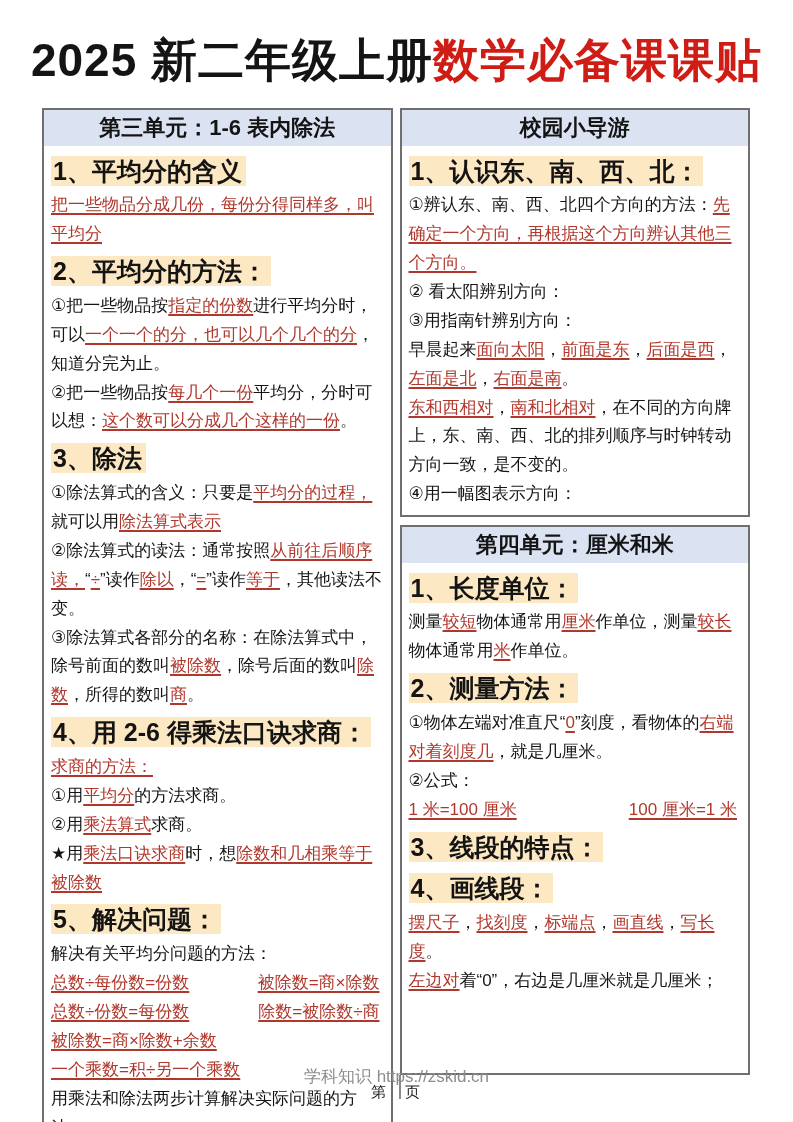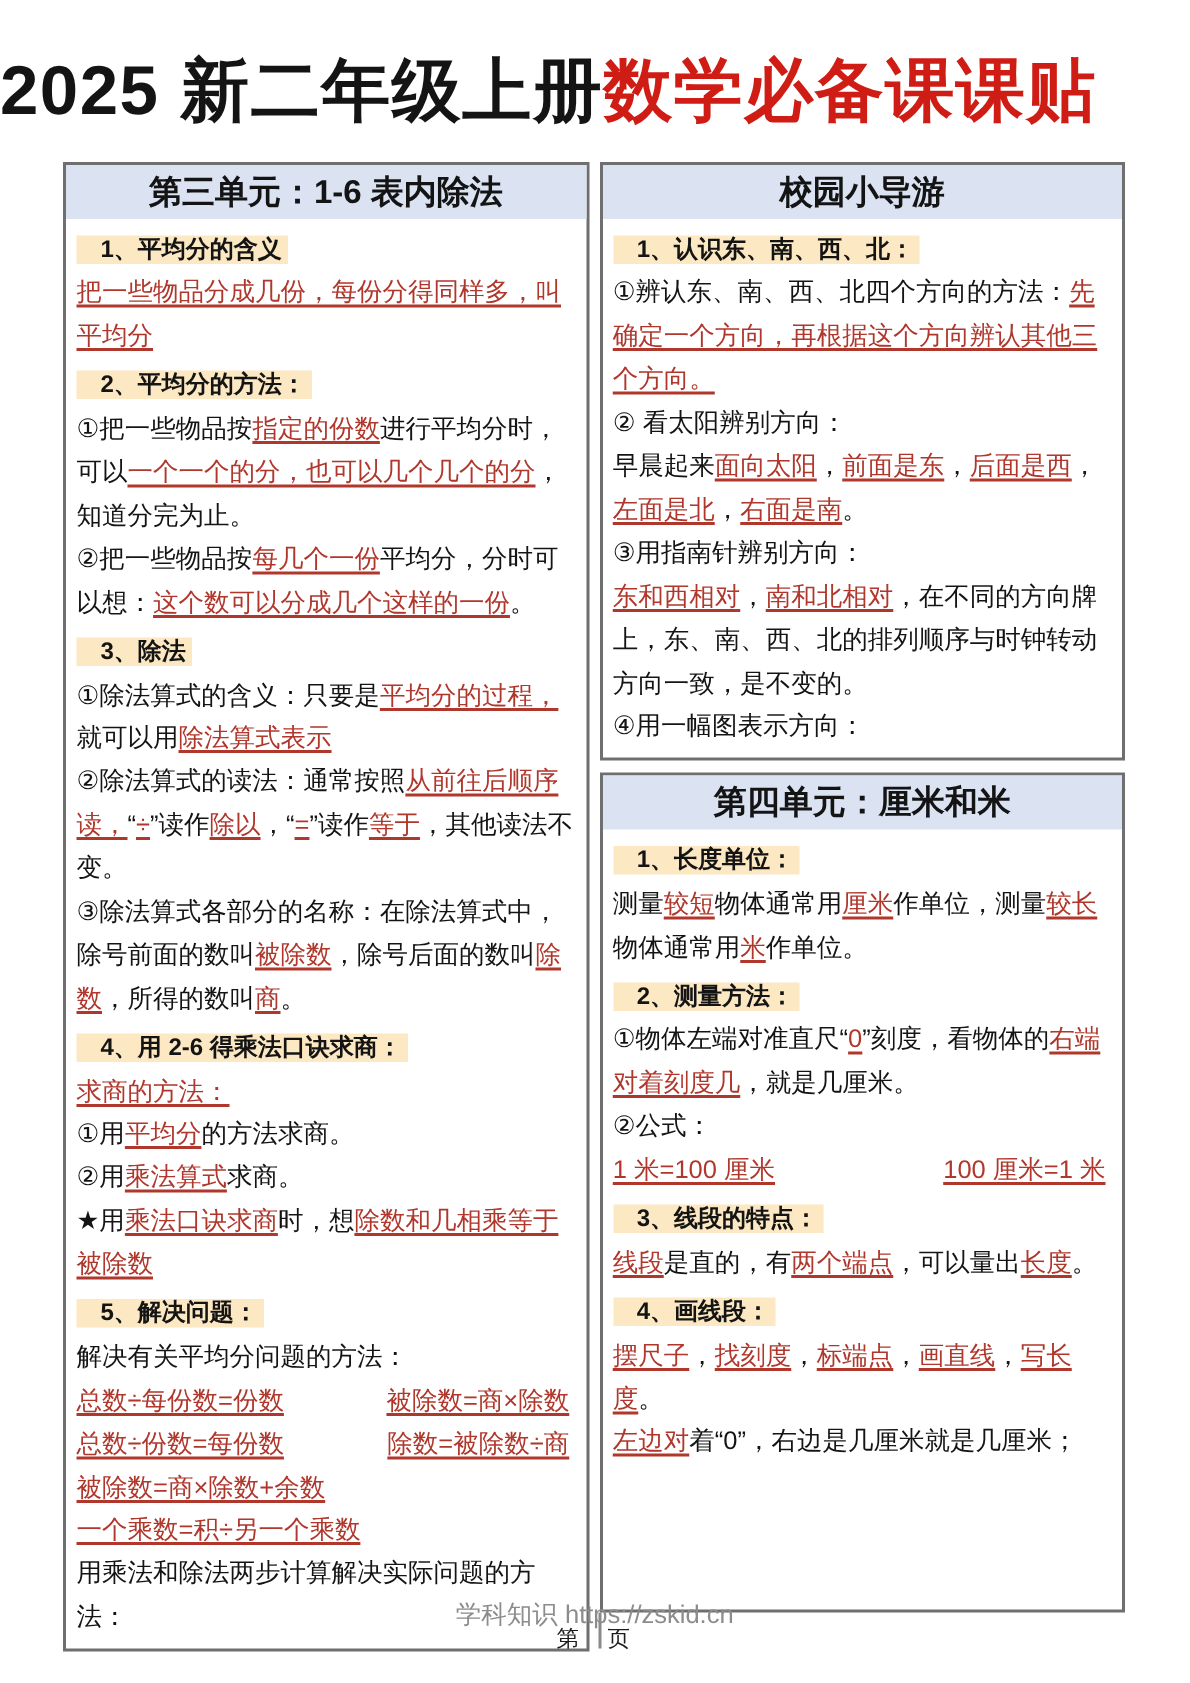--- a/index.html
+++ b/index.html
@@ -13,40 +13,40 @@
   }
   *{box-sizing:border-box;}
   html,body{margin:0;padding:0;}
   body{
     width:793px;height:1122px;background:#ffffff;position:relative;
     font-family:"Liberation Sans","DejaVu Sans",sans-serif;color:var(--ink);
     overflow:hidden;
   }
   .title{
     position:absolute;top:30px;left:0;width:100%;
-    text-align:left;font-size:46px;font-weight:bold;letter-spacing:1px;
+    text-align:center;font-size:46px;font-weight:bold;letter-spacing:1px;
     white-space:nowrap;margin:0;
   }
   .t-red{color:var(--title-red);}
   .notes-table{
     position:absolute;left:42px;top:108px;width:708px;height:967px;
     display:flex;gap:7px;
   }
   .col{flex:1 1 0;display:flex;flex-direction:column;gap:8px;min-width:0;}
   .box{border:2px solid var(--border);background:#fff;display:flex;flex-direction:column;}
   .box.fill{flex:1 1 auto;}
   .box-header{
     background:var(--header-bg);text-align:center;
     font-size:22px;font-weight:bold;padding:4px 0 3px;line-height:1.3;
   }
   .box-body{padding:3px 7px 6px;font-size:17px;line-height:1.7;}
   .block-h{margin:3px 0 1px;}
   .hl{
-    background:var(--hl-bg);font-size:16px;font-weight:bold;
-    padding:1px 4px 1px 16px;line-height:1.55;
+    background:var(--hl-bg);font-size:25px;font-weight:bold;
+    padding:1px 4px 1px 2px;line-height:1.55;
   }
   .block-p{margin:0;}
   .block-cols{display:flex;justify-content:space-between;padding-right:4px;}
   .r{
     color:var(--red);
     text-decoration:underline;
     text-decoration-color:var(--red);
     text-decoration-thickness:1.5px;
     text-underline-offset:3px;
   }
@@ -104,40 +104,39 @@
         </div>
       </div>
     </div>
   <div class="col" id="col-right">
       <div class="box">
         <div class="box-header">校园小导游</div>
         <div class="box-body">
           <div class="block-h"><span class="hl">1、认识东、南、西、北：</span></div>
           <div class="block-p"><span class="b">①辨认东、南、西、北四个方向的方法：</span><span class="r">先确定一个方向，再根据这个方向辨认其他三个方向。</span></div>
           <div class="block-p"><span class="b">② 看太阳辨别方向：</span></div>
+          <div class="block-p"><span class="b">③用指南针辨别方向：</span></div>
           <div class="block-p"><span class="b">早晨起来</span><span class="r">面向太阳</span><span class="b">，</span><span class="r">前面是东</span><span class="b">，</span><span class="r">后面是西</span><span class="b">，</span><span class="r">左面是北</span><span class="b">，</span><span class="r">右面是南</span><span class="b">。</span></div>
-          <div class="block-p"><span class="b">③用指南针辨别方向：</span></div>
           <div class="block-p"><span class="r">东和西相对</span><span class="b">，</span><span class="r">南和北相对</span><span class="b">，在不同的方向牌上，东、南、西、北的排列顺序与时钟转动方向一致，是不变的。</span></div>
           <div class="block-p"><span class="b">④用一幅图表示方向：</span></div>
         </div>
       </div>
       <div class="box fill">
         <div class="box-header">第四单元：厘米和米</div>
         <div class="box-body">
           <div class="block-h"><span class="hl">1、长度单位：</span></div>
           <div class="block-p"><span class="b">测量</span><span class="r">较短</span><span class="b">物体通常用</span><span class="r">厘米</span><span class="b">作单位，测量</span><span class="r">较长</span><span class="b">物体通常用</span><span class="r">米</span><span class="b">作单位。</span></div>
           <div class="block-h"><span class="hl">2、测量方法：</span></div>
           <div class="block-p"><span class="b">①物体左端对准直尺“</span><span class="r">0</span><span class="b">”刻度，看物体的</span><span class="r">右端对着刻度几</span><span class="b">，就是几厘米。</span></div>
           <div class="block-p"><span class="b">②公式：</span></div>
           <div class="block-cols">
             <span><span class="r">1 米=100 厘米</span></span>
             <span><span class="r">100 厘米=1 米</span></span>
           </div>
           <div class="block-h"><span class="hl">3、线段的特点：</span></div>
-          <div class="block-p"><span class="r">线段</span><span class="b">是直的，有</span><span class="r">两个端点</span><span class="b">，可以量出</span><span class="r">长度</span><span class="b">。</span></div>
           <div class="block-h"><span class="hl">4、画线段：</span></div>
           <div class="block-p"><span class="r">摆尺子</span><span class="b">，</span><span class="r">找刻度</span><span class="b">，</span><span class="r">标端点</span><span class="b">，</span><span class="r">画直线</span><span class="b">，</span><span class="r">写长度</span><span class="b">。</span></div>
           <div class="block-p"><span class="r">左边对</span><span class="b">着“0”，右边是几厘米就是几厘米；</span></div>
         </div>
       </div>
     </div>
 </div>
 
 <div class="footer-watermark">学科知识 https://zskid.cn</div>
 <div class="footer-pageno">第　页</div>

